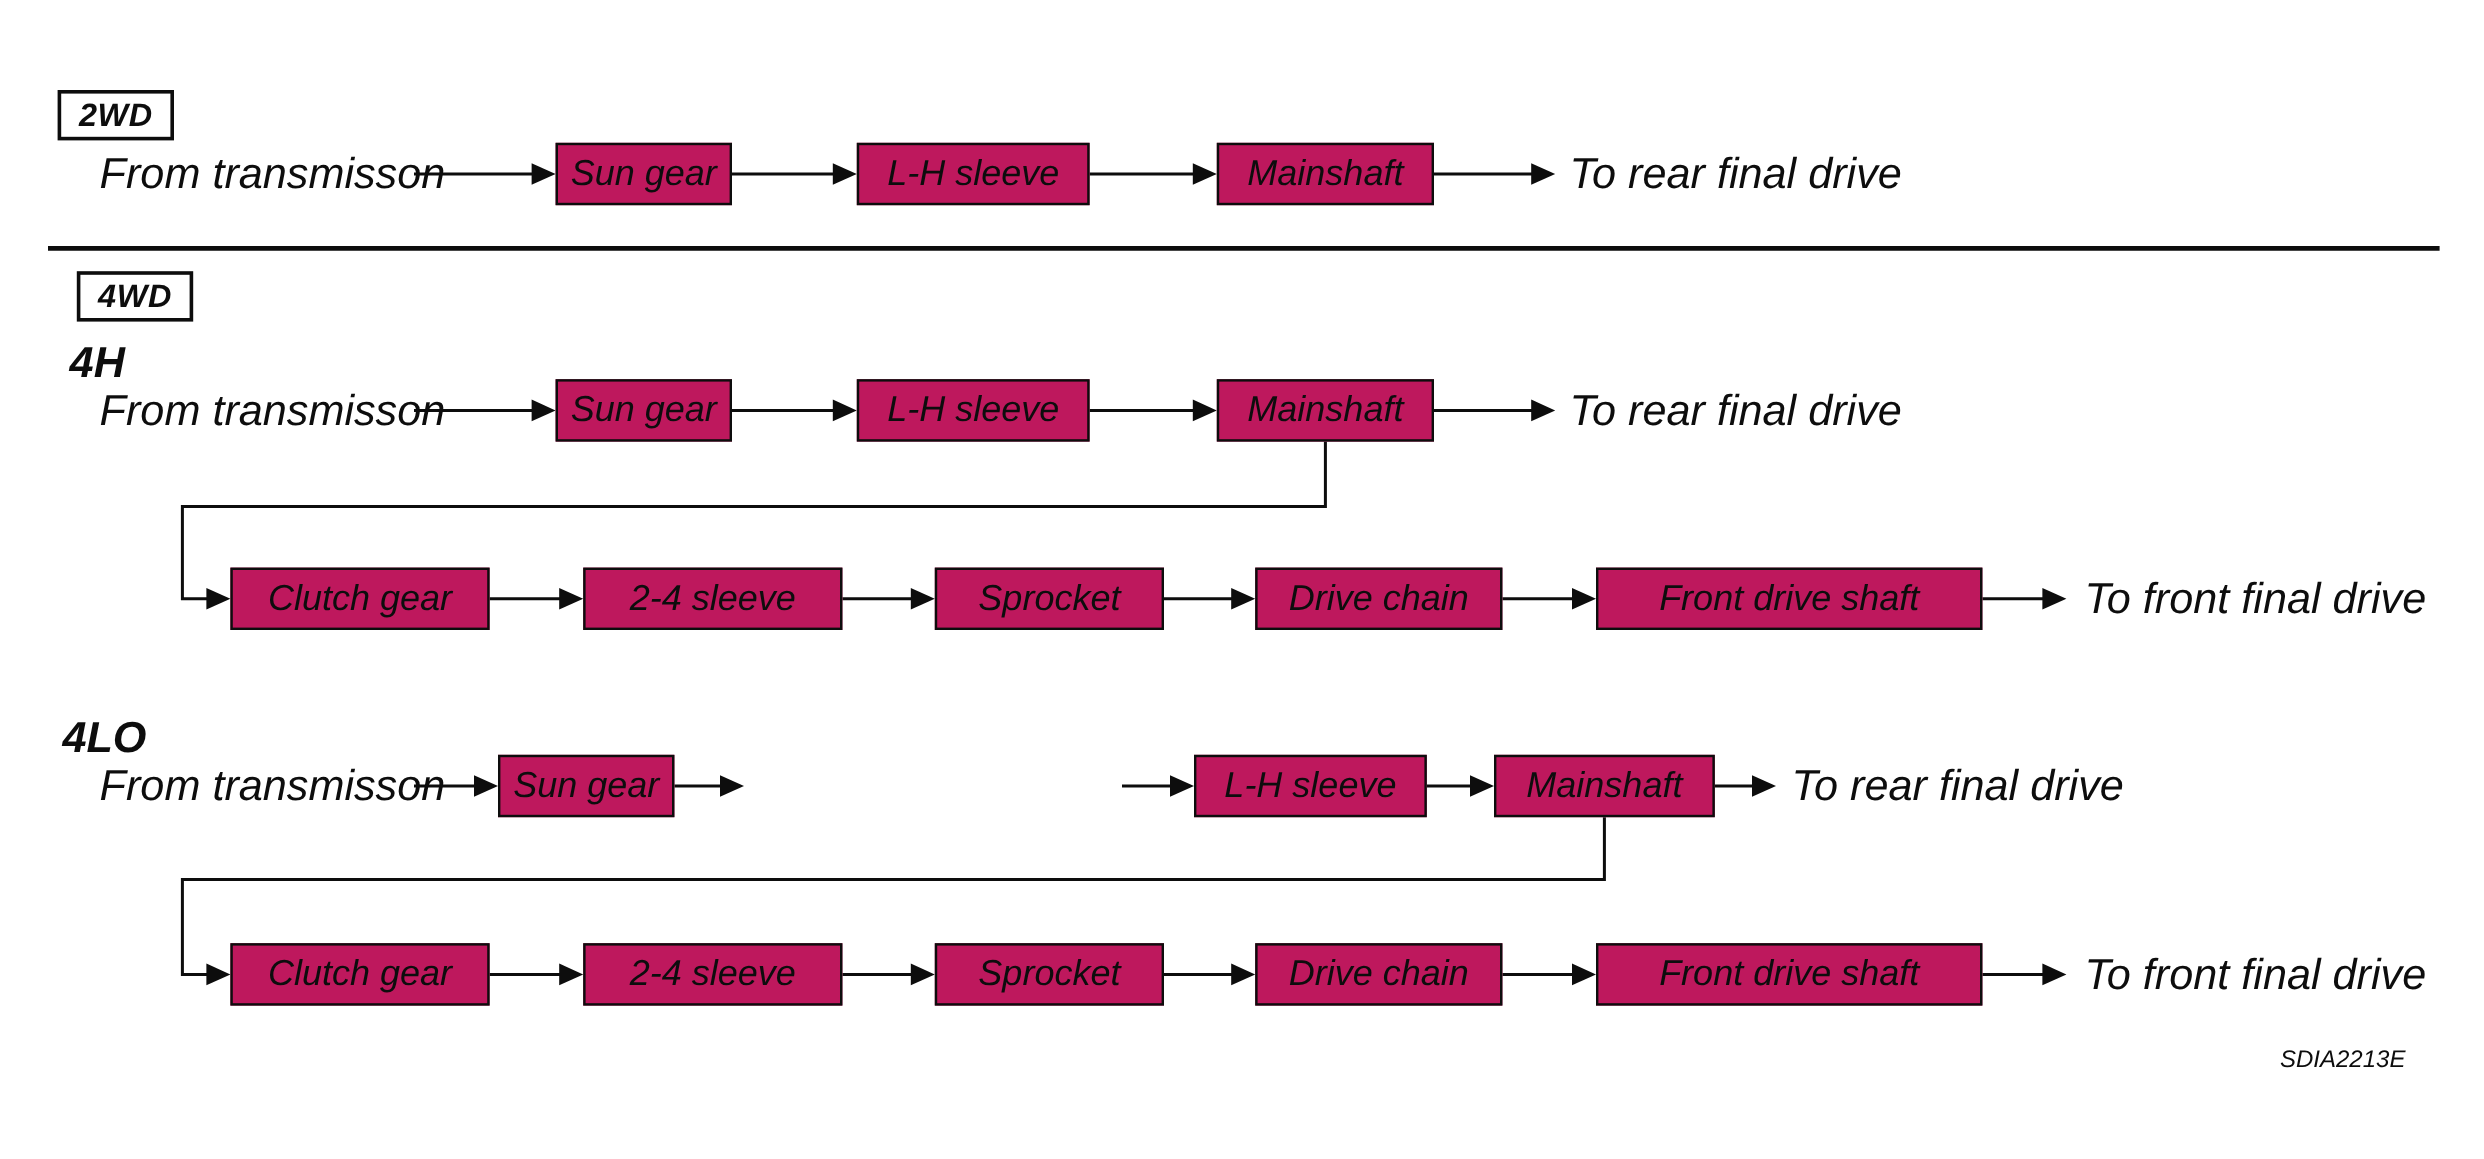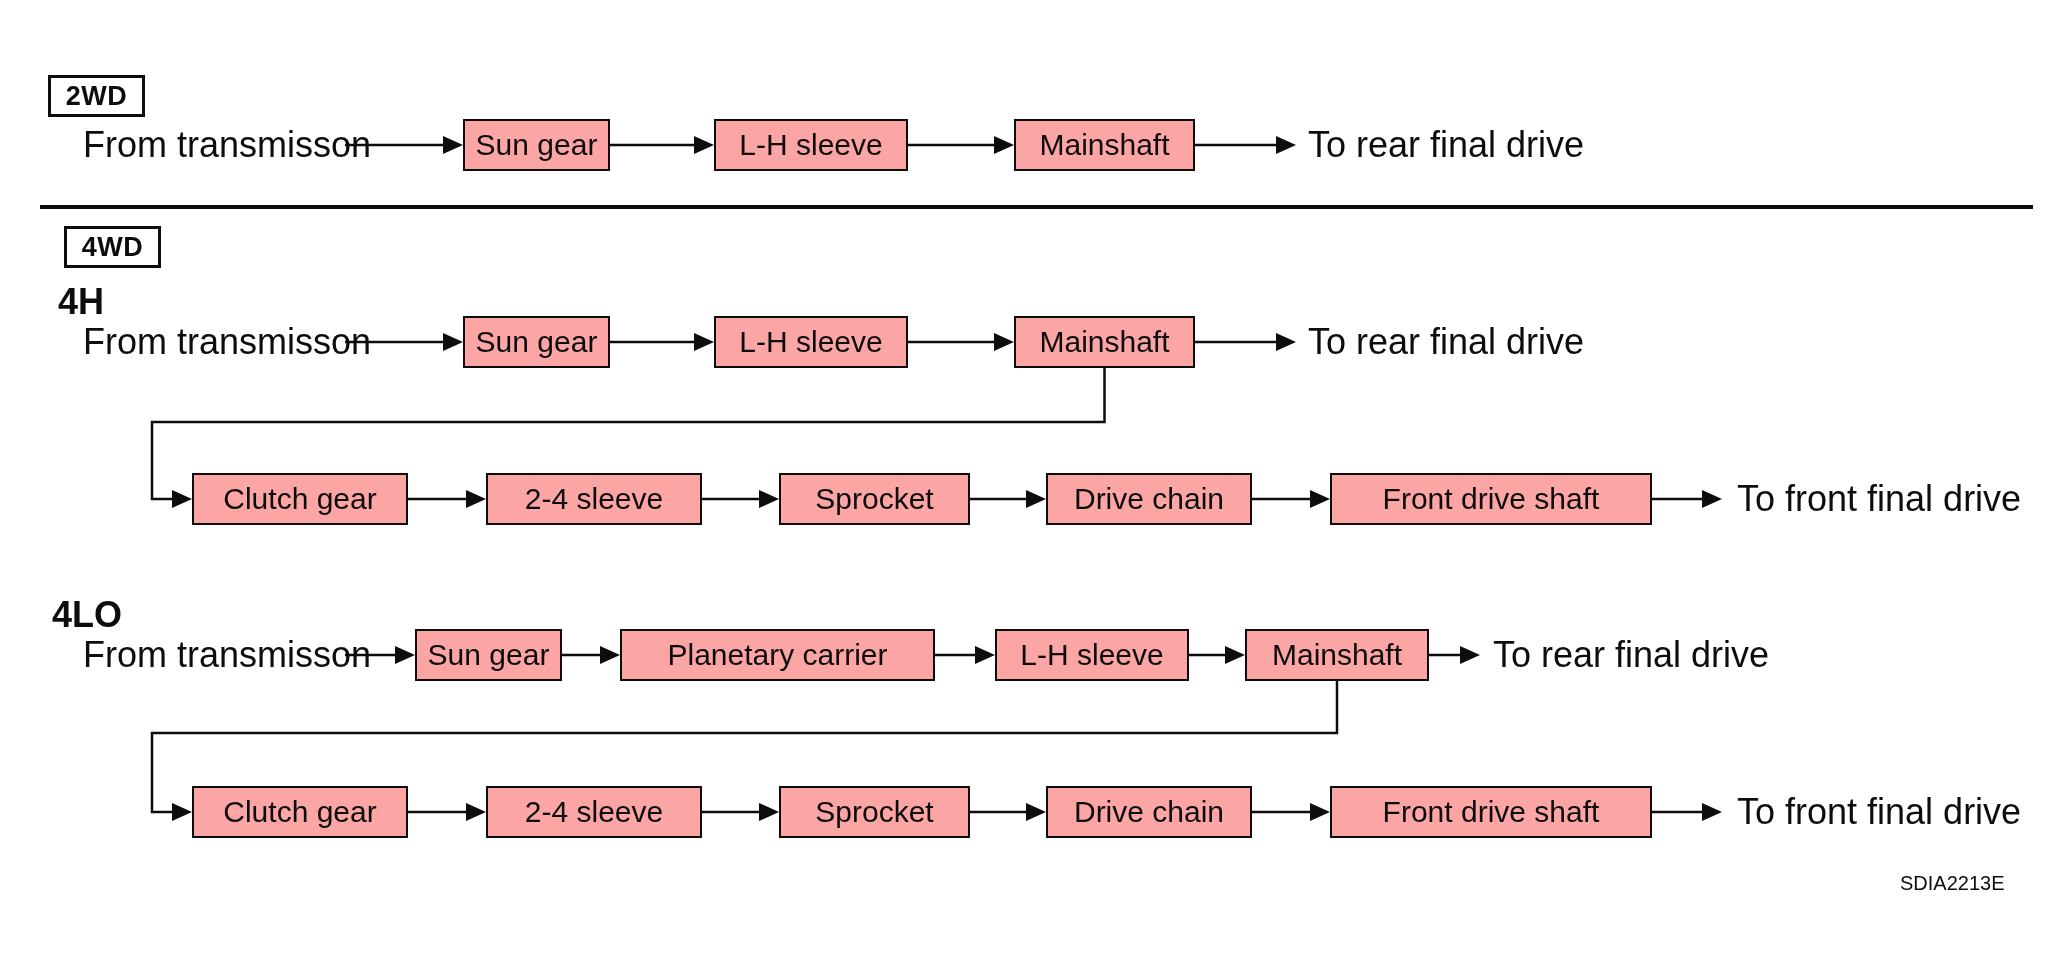--- a/index.html
+++ b/index.html
@@ -8,20 +8,21 @@
     background: #ffffff;
   }
   .canvas {
     position: relative;
     width: 2070px;
     height: 966px;
     background: #ffffff;
     font-family: "Liberation Sans", "DejaVu Sans", sans-serif;
     color: #0d0d0d;
     overflow: hidden;
+    font-style: italic;
   }
   .wires {
     position: absolute;
     left: 0;
     top: 0;
     width: 2070px;
     height: 966px;
   }
   .wires line, .wires path {
     stroke: #0d0d0d;
@@ -51,21 +52,21 @@
   }
   .mode-label {
     position: absolute;
     font-size: 36px;
     font-weight: bold;
   }
   .node {
     position: absolute;
     height: 52px;
     border: 2.5px solid #0d0d0d;
-    background: #fca5a5;
+    background: #be185d;
     display: flex;
     align-items: center;
     justify-content: center;
     font-size: 30px;
     box-sizing: border-box;
     white-space: nowrap;
   }
   .flow-text {
     position: absolute;
     height: 34px;
@@ -215,21 +216,20 @@
   <div class="node" style="left:192px; top:473px; width:216px;">Clutch gear</div>
   <div class="node" style="left:486px; top:473px; width:216px;">2-4 sleeve</div>
   <div class="node" style="left:779px; top:473px; width:191px;">Sprocket</div>
   <div class="node" style="left:1046px; top:473px; width:206px;">Drive chain</div>
   <div class="node" style="left:1330px; top:473px; width:322px;">Front drive shaft</div>
   <div class="flow-text" style="left:1737px; top:482px;">To front final drive</div>
 
   <div class="mode-label" style="left:52px; top:594px;">4LO</div>
   <div class="flow-text" style="left:83px; top:638px;">From transmisson</div>
   <div class="node" style="left:415px; top:629px; width:147px;">Sun gear</div>
-  <div class="node" style="left:620px; top:629px; width:315px;">Planetary carrier</div>
   <div class="node" style="left:995px; top:629px; width:194px;">L-H sleeve</div>
   <div class="node" style="left:1245px; top:629px; width:184px;">Mainshaft</div>
   <div class="flow-text" style="left:1493px; top:638px;">To rear final drive</div>
 
   <div class="node" style="left:192px; top:786px; width:216px;">Clutch gear</div>
   <div class="node" style="left:486px; top:786px; width:216px;">2-4 sleeve</div>
   <div class="node" style="left:779px; top:786px; width:191px;">Sprocket</div>
   <div class="node" style="left:1046px; top:786px; width:206px;">Drive chain</div>
   <div class="node" style="left:1330px; top:786px; width:322px;">Front drive shaft</div>
   <div class="flow-text" style="left:1737px; top:795px;">To front final drive</div>

